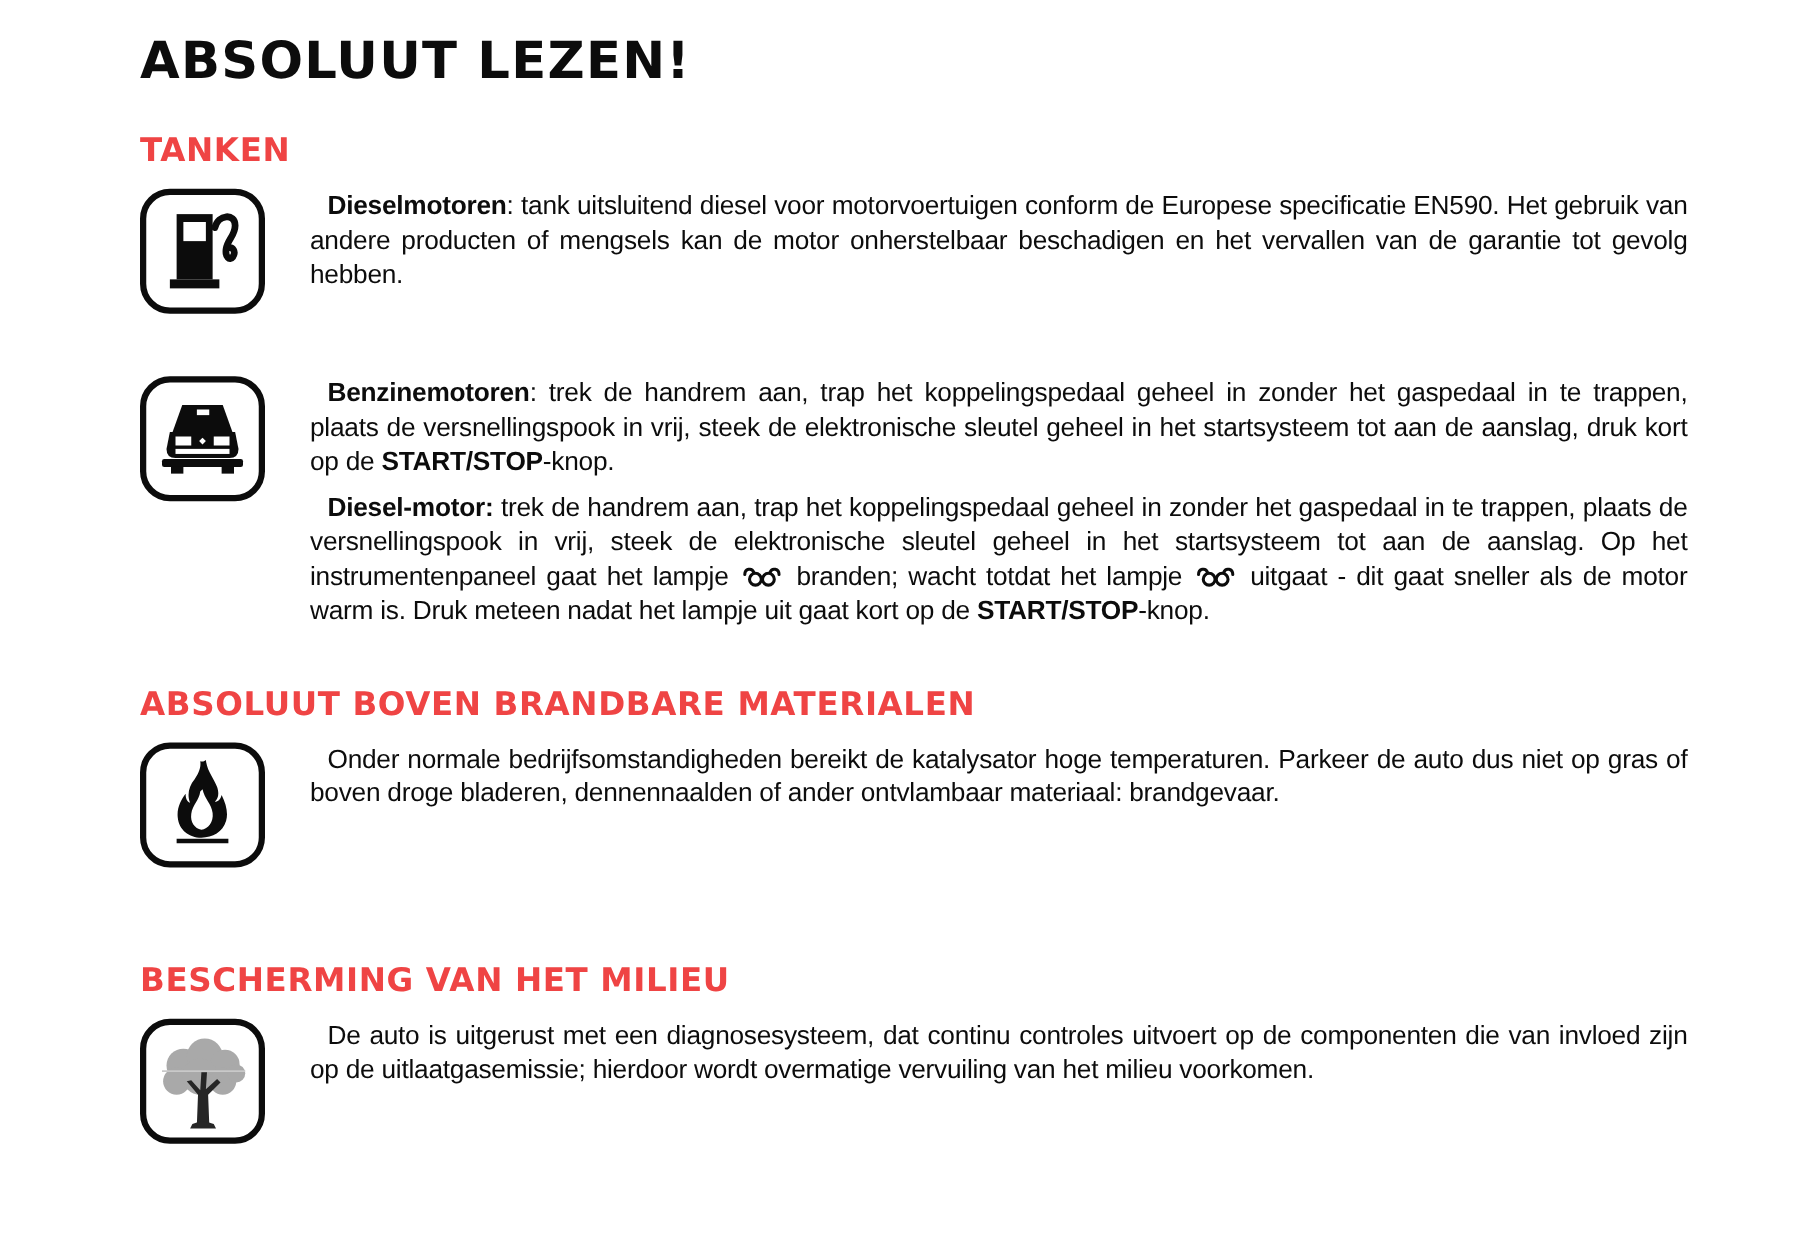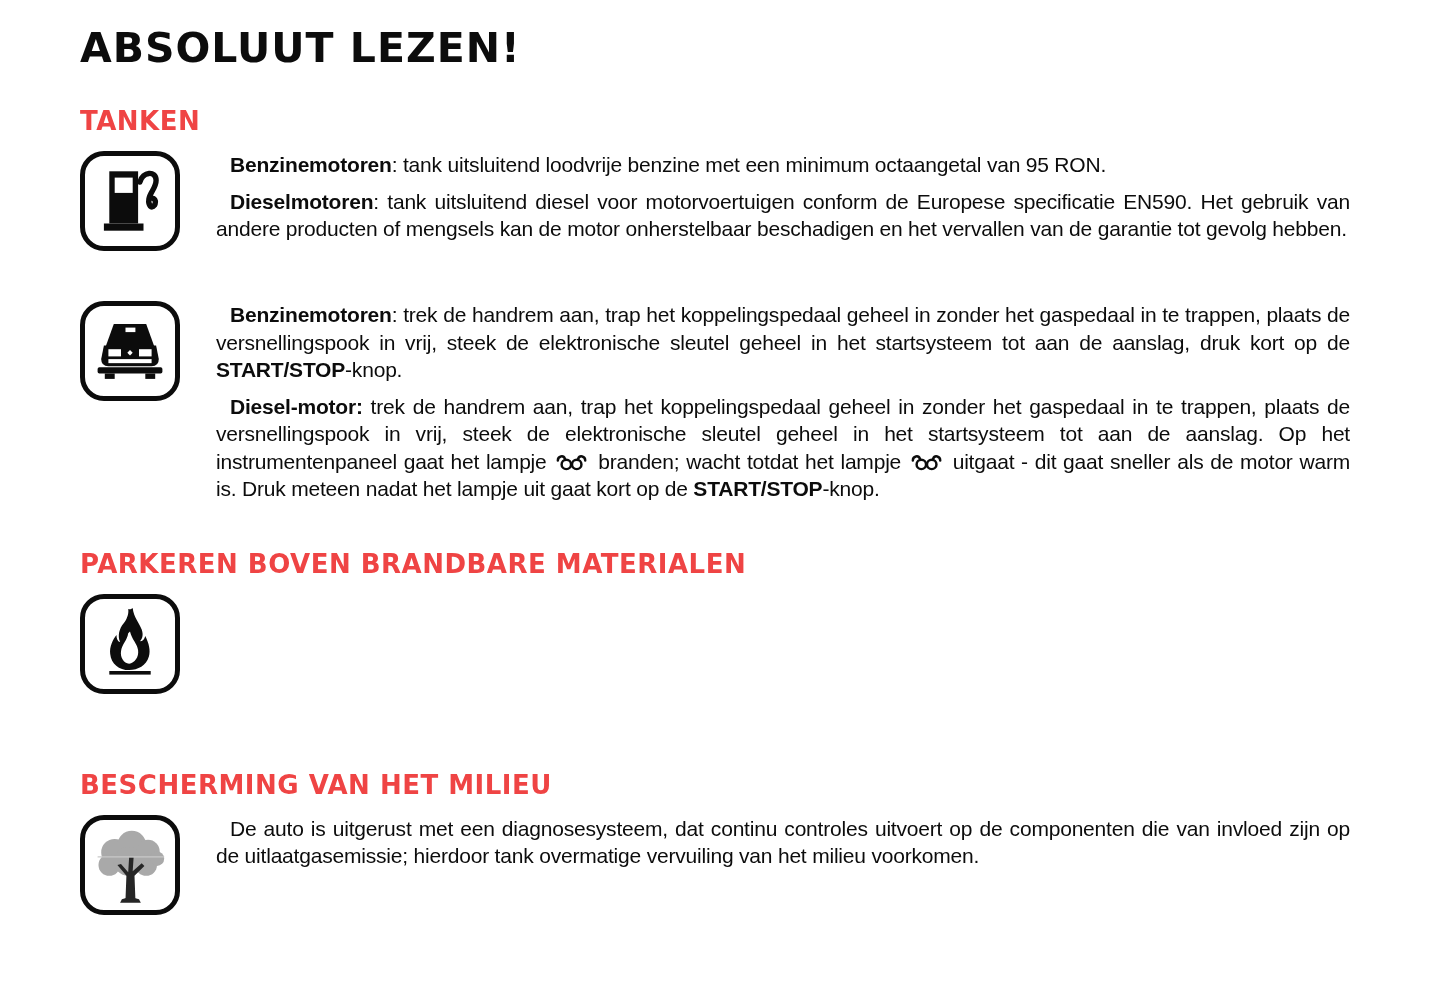--- a/index.html
+++ b/index.html
@@ -1,20 +1,20 @@
 <!DOCTYPE html>
 <html><head>
 <meta charset="utf-8">
 <style>
   html,body{margin:0;padding:0;}
   body{
     width:1445px;height:998px;overflow:hidden;background:#fff;color:#111;
     font-family:"Liberation Sans",sans-serif;
   }
-  .page{padding:24px 95px 0 80px;box-sizing:border-box;}
+  .page{padding:24px 95px 0 112px;box-sizing:border-box;}
   .doc-title{
     font-family:"DejaVu Sans",sans-serif;font-weight:bold;font-size:41px;
     letter-spacing:1px;margin:0 0 34px 0;color:#0c0c0c;
   }
   .section{margin:0;}
   .section-head{
     font-family:"DejaVu Sans",sans-serif;font-weight:bold;font-size:26px;
     letter-spacing:.5px;margin:0 0 15px 0;color:#ef4444;
   }
   .s-tanken{margin-top:0;}
@@ -51,21 +51,20 @@
     <div class="row">
       <div class="iconbox">
         <svg viewBox="0 0 100 100" aria-hidden="true">
           <rect x="27" y="17" width="32" height="58" fill="#0c0c0c"></rect>
           <rect x="33" y="24" width="20" height="17" fill="#fff"></rect>
           <rect x="21" y="75" width="44" height="8" fill="#0c0c0c"></rect>
           <path d="M61,29 C64,17 79,16 79,27 C79,36 72,40 71,48 C70,55 74,59 77,55 C80,50 77,46 73,47" fill="none" stroke="#0c0c0c" stroke-width="6" stroke-linecap="round"></path>
         </svg>
       </div>
       <div class="textcol">
-        <p><b class="lead">Benzinemotoren</b><span>: tank uitsluitend loodvrije benzine met een minimum octaangetal van 95 RON.</span></p>
         <p><b class="lead">Dieselmotoren</b><span>: tank uitsluitend diesel voor motorvoertuigen conform de Europese specificatie EN590. Het gebruik van andere producten of mengsels kan de motor onherstelbaar beschadigen en het vervallen van de garantie tot gevolg hebben.</span></p>
       </div>
     </div>
   </div>
 
   <div class="section s-motor">
     <div class="row">
       <div class="iconbox">
         <svg viewBox="0 0 100 100" aria-hidden="true">
           <polygon points="32,20 68,20 77,45 23,45" fill="#0c0c0c"></polygon>
@@ -91,28 +90,31 @@
               <path d="M3,7 C3,2 9,1 10.5,5"></path>
               <circle cx="12" cy="11" r="5"></circle>
               <circle cx="23" cy="11" r="5"></circle>
               <path d="M24.5,5 C26,1 32,2 32,7"></path>
             </svg><span> uitgaat - dit gaat sneller als de motor warm is. Druk meteen nadat het lampje uit gaat kort op de </span><b class="ss">START/STOP</b><span>-knop.</span></p>
       </div>
     </div>
   </div>
 
   <div class="section s-parkeren">
-    <h2 class="section-head">PARKEREN BOVEN BRANDBARE MATERIALEN</h2>
+    <h2 class="section-head">ABSOLUUT BOVEN BRANDBARE MATERIALEN</h2>
     <div class="row">
       <div class="iconbox">
         <svg viewBox="0 0 100 100" aria-hidden="true">
           <path d="M53,10 C54,20 60,26 63,34 C65,40 64,44 61,47 C64,47 66,45 67,41 C71,49 73,57 71,64 C68,74 59,79 49,79 C38,79 29,72 28,61 C27,53 31,45 35,40 C35,44 36,47 39,48 C36,41 38,33 43,27 C46,23 49,17 48,11 C50,12 52,11 53,10 Z" fill="#0c0c0c"></path>
           <path d="M50,36 C52,45 58,49 59,57 C60,65 55,71 49,72 C43,71 39,65 40,58 C41,50 47,46 48,38 Z" fill="#fff"></path>
           <rect x="27" y="80" width="46" height="4" fill="#0c0c0c"></rect>
         </svg>
+      </div>
+      <div class="textcol">
+        <p><span>Onder normale bedrijfsomstandigheden bereikt de katalysator hoge temperaturen. Parkeer de auto dus niet op gras of boven droge bladeren, dennennaalden of ander ontvlambaar materiaal: brandgevaar.</span></p>
       </div>
     </div>
   </div>
 
   <div class="section s-milieu">
     <h2 class="section-head">BESCHERMING VAN HET MILIEU</h2>
     <div class="row">
       <div class="iconbox">
         <svg viewBox="0 0 100 100" aria-hidden="true">
           <g fill="#a9a9a9">
@@ -123,18 +125,18 @@
             <circle cx="48" cy="46" r="16"></circle>
             <circle cx="68" cy="50" r="12"></circle>
             <circle cx="80" cy="43" r="8"></circle>
           </g>
           <line x1="14" y1="41" x2="88" y2="41" stroke="#c9c9c9" stroke-width="1.5"></line>
           <path d="M45,88 L46,62 L36,50 L40,49 L48,58 L49,42 L54,42 L53,57 L63,48 L66,51 L55,62 L56,88 Z" fill="#262626"></path>
           <path d="M41,88 q9,-4 19,0 l2,4 h-23 z" fill="#262626"></path>
         </svg>
       </div>
       <div class="textcol">
-        <p><span>De auto is uitgerust met een diagnosesysteem, dat continu controles uitvoert op de componenten die van invloed zijn op de uitlaatgasemissie; hierdoor tank overmatige vervuiling van het milieu voorkomen.</span></p>
+        <p><span>De auto is uitgerust met een diagnosesysteem, dat continu controles uitvoert op de componenten die van invloed zijn op de uitlaatgasemissie; hierdoor wordt overmatige vervuiling van het milieu voorkomen.</span></p>
       </div>
     </div>
   </div>
 
 </div>
 
 </body></html>

